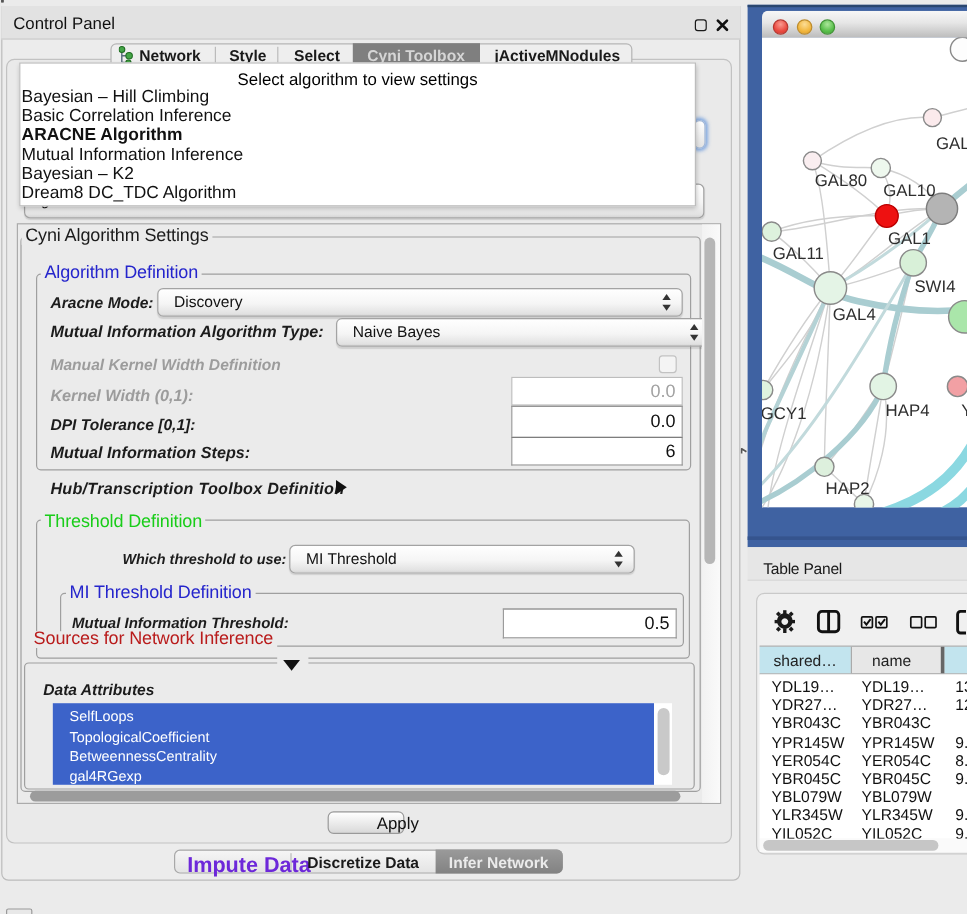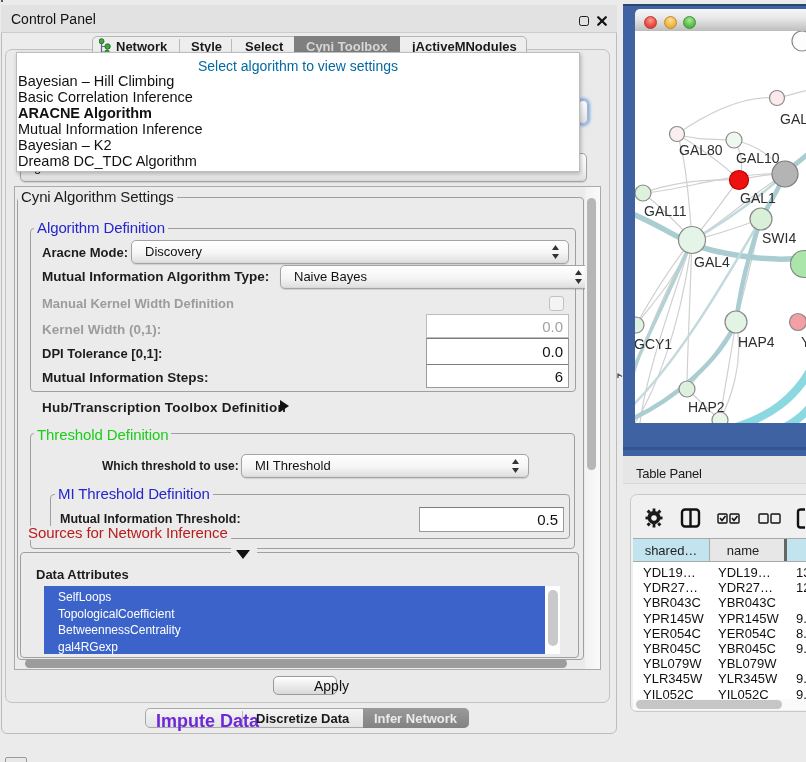--- a/index.html
+++ b/index.html
@@ -1,20 +1,20 @@
 <!DOCTYPE html>
 <html><head>
 <meta charset="utf-8">
 <style>
 html,body{margin:0;padding:0;}
 body{width:806px;height:762px;position:relative;overflow:hidden;background:#ebebeb;
   font-family:"Liberation Sans",sans-serif;-webkit-font-smoothing:antialiased;}
 .abs{position:absolute;white-space:nowrap;}
 .b{font-weight:bold;text-align:center;}
-.lbl{font-size:13px;color:#1c1c1c;font-weight:bold;}
+.lbl{font-size:13px;color:#1c1c1c;font-weight:bold;font-style:italic;}
 .dis{color:#9c9c9c;}
 .grp{position:absolute;border:1px solid #9f9f9f;border-radius:4px;}
 .gl{position:absolute;font-size:15px;background:#ebebeb;padding:0 3px;line-height:14px;letter-spacing:-0.1px;}
 .combo{position:absolute;border:1px solid #a3a3a3;border-radius:5px;
   background:linear-gradient(#ffffff,#f5f5f5 55%,#e2e2e2 92%,#d6d6d6);
   box-shadow:0 1px 1px rgba(0,0,0,0.12);}
 .combo .ct{position:absolute;left:13px;top:3px;font-size:13px;color:#111;}
 .carr{position:absolute;right:8px;}
 .fld{position:absolute;background:#fff;border:1px solid #9b9b9b;border-top-color:#7d7d7d;
   font-size:15px;color:#111;text-align:right;}
@@ -159,21 +159,21 @@
 <div class="abs b" style="left:374px;top:711px;font-size:13px;color:#ebebeb;">Infer Network</div>
 
 <svg class="abs" style="left:617px;top:372px;" width="6" height="7" viewBox="0 0 6 7">
     <path d="M1 6 L1 2 L5 4.5" fill="#fff" stroke="#555" stroke-width="1.4" stroke-linejoin="round"></path>
   </svg>
 
 <div class="abs" style="left:5px;top:757px;width:20px;height:10px;background:#e8e8e8;border:1px solid #9a9a9a;border-radius:2px;"></div>
 
 <div class="abs" style="left:16px;top:52px;width:564px;height:120px;background:#fff;
   border:1px solid #bdbdbd;box-shadow:1px 2px 4px rgba(0,0,0,0.25);box-sizing:border-box;z-index:50;"></div>
-<div class="abs" style="left:16px;top:58px;width:564px;text-align:center;font-size:14px;color:#0369a1;z-index:51;">Select algorithm to view settings</div>
+<div class="abs" style="left:16px;top:58px;width:564px;text-align:center;font-size:14px;color:#000000;z-index:51;">Select algorithm to view settings</div>
 <div class="abs" style="left:18px;top:73px;font-size:14.5px;color:#111;line-height:16.1px;z-index:51;">
 Bayesian – Hill Climbing<br>
 Basic Correlation Inference<br>
 <span class="b">ARACNE Algorithm</span><br>
 Mutual Information Inference<br>
 Bayesian – K2<br>
 Dream8 DC_TDC Algorithm
 </div>
 
 <div class="abs" style="left:623px;top:4px;width:183px;height:450px;background:#3f62a2;border-top:2px solid #2a4770;"></div>

